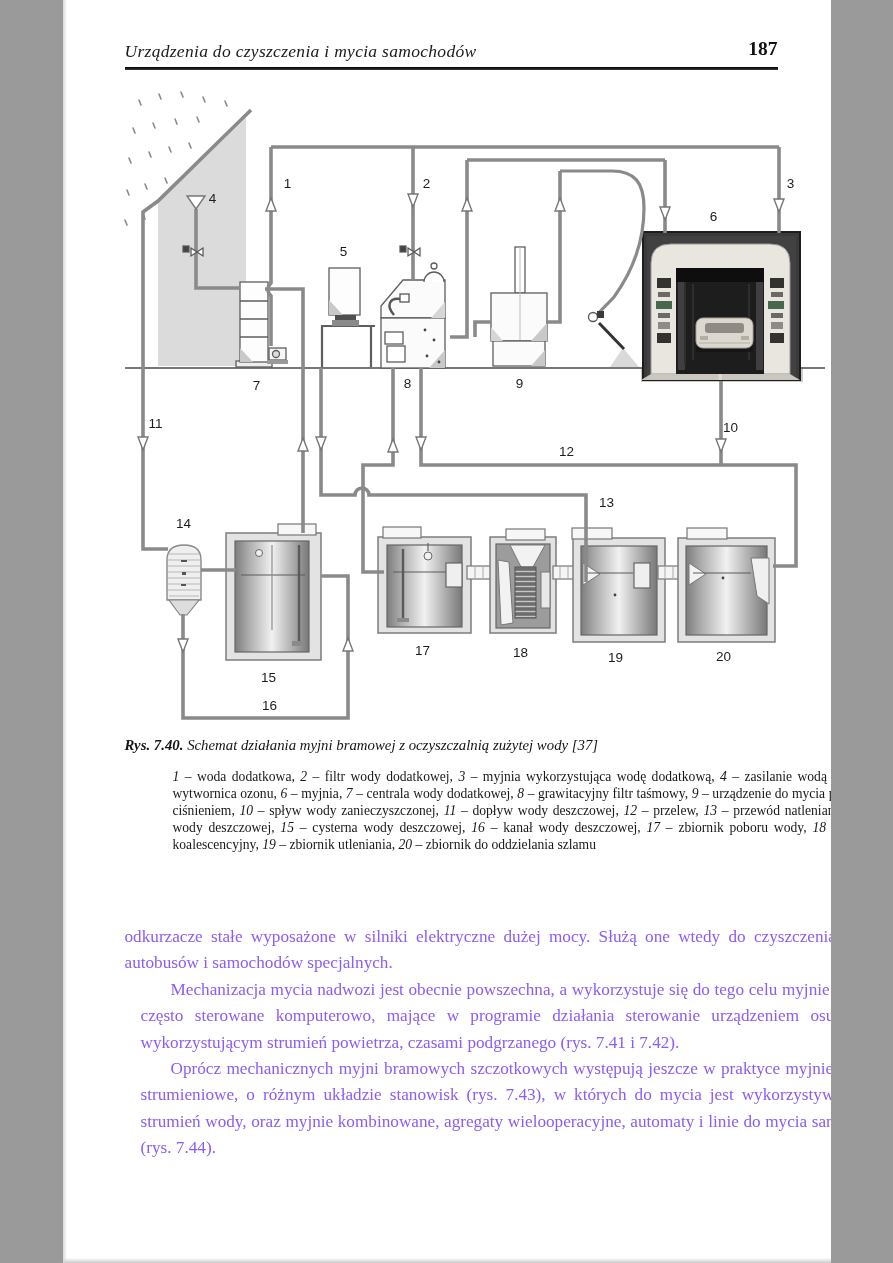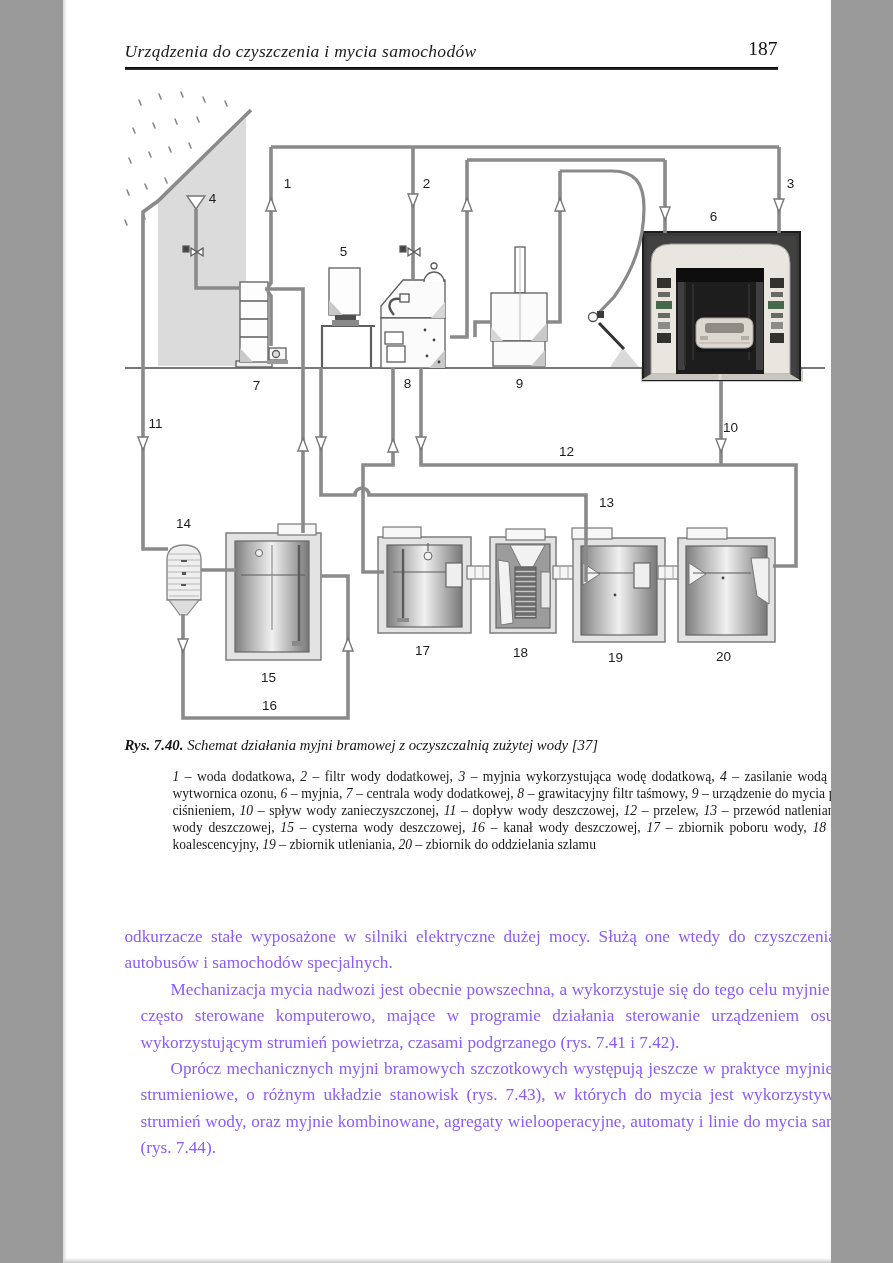--- a/index.html
+++ b/index.html
@@ -7,21 +7,21 @@
     position:relative; width:768px; height:1263px; background:#ffffff;
     font-family:"Liberation Serif", serif; color:#141414; overflow:hidden;
     margin:0 auto;
   }
   
   .hdr-title{
     position:absolute; left:62px; top:41px; font-style:italic;
     font-size:17.5px; letter-spacing:.3px; color:#1a1a1a; white-space:nowrap;
   }
   .hdr-num{
-    position:absolute; right:53px; top:38px; font-weight:normal;
+    position:absolute; right:53px; top:38px; font-weight:bold;
     font-size:19.5px; color:#111;
   }
   .hdr-rule{
     position:absolute; left:62px; right:53px; top:67px; height:3px;
     background:linear-gradient(#000,#3a3a3a);
   }
   
   .fig{position:absolute; left:0; top:85px; width:893px; height:655px;}
   .fig svg{position:absolute; left:58px; top:0; width:745px; height:655px;}
   .dlbl{

